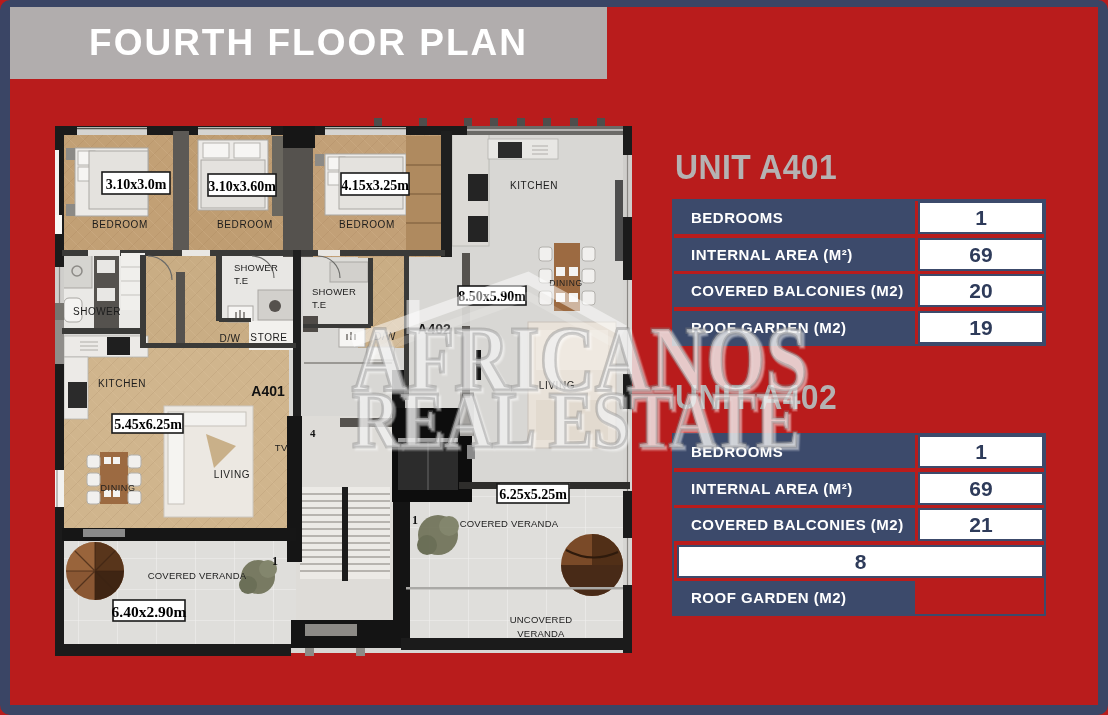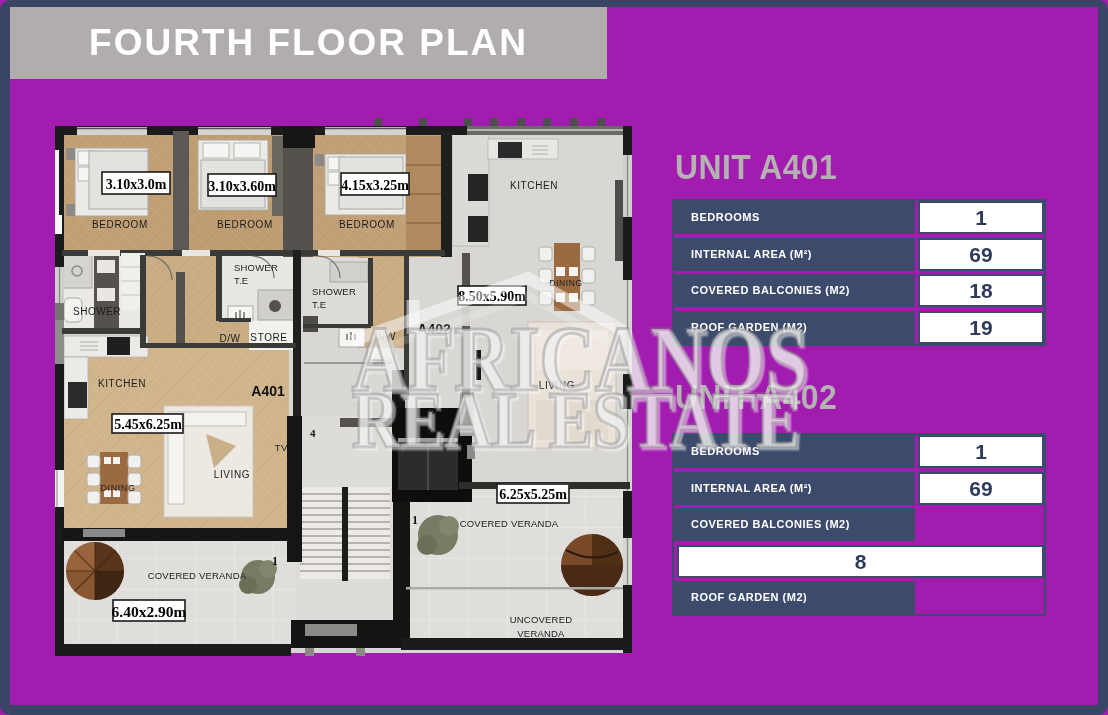--- a/index.html
+++ b/index.html
@@ -1,27 +1,27 @@
 <!DOCTYPE html>
 <html><head>
 <meta charset="utf-8">
 <style>
   html,body{margin:0;padding:0;background:#fff;}
-  #page{position:relative;width:1108px;height:715px;background:#a21caf;overflow:hidden;
+  #page{position:relative;width:1108px;height:715px;background:#b91c1c;overflow:hidden;
         font-family:"Liberation Sans", sans-serif;}
   #frame{position:absolute;left:0;top:0;width:1108px;height:715px;box-sizing:border-box;
          border:10px solid #3a4565;border-top-width:7px;border-radius:10px;pointer-events:none;z-index:50;}
   #hdr{position:absolute;left:10px;top:7px;width:597px;height:72px;background:#b1adad;
        color:#ffffff;font-weight:bold;font-size:37px;letter-spacing:2px;
        text-align:center;line-height:72px;}
   .unit-h{position:absolute;color:#b5b2b2;font-weight:bold;font-size:35px;letter-spacing:0.5px;transform:scaleX(0.91);transform-origin:left top;line-height:1;}
   .tbl{position:absolute;left:672px;width:374px;box-sizing:border-box;border:2px solid #3c4a6b;}
   .row{display:flex;height:33px;margin-bottom:3.5px;}
   .row:last-child{margin-bottom:0;}
-  .lab{width:241px;background:#3c4a6b;color:#ffffff;font-weight:bold;font-size:11px;
+  .lab{width:241px;background:#3c4a6b;color:#ffffff;font-weight:bold;font-size:15px;
        letter-spacing:0.5px;line-height:33px;padding-left:17px;box-sizing:border-box;white-space:nowrap;overflow:hidden;}
   .val{flex:1;margin-left:3px;background:#ffffff;box-sizing:border-box;border:2px solid #3c4a6b;
        color:#2e3b5a;font-weight:bold;font-size:21px;text-align:center;line-height:30px;}
 </style>
 </head>
 <body>
 <div id="page">
 
   <div id="hdr">FOURTH FLOOR PLAN</div>
 
@@ -482,21 +482,21 @@
         <div class="val">1</div>
       </div>
 
     <div class="row">
         <div class="lab">INTERNAL AREA (M²)</div>
         <div class="val">69</div>
       </div>
 
     <div class="row">
         <div class="lab">COVERED BALCONIES (M2)</div>
-        <div class="val">18</div>
+        <div class="val">20</div>
       </div>
 
     <div class="row">
         <div class="lab">ROOF GARDEN (M2)</div>
         <div class="val">19</div>
       </div>
   </div>
 
   <div class="unit-h" style="left:675px;top:379px;">UNIT A402</div>
 
@@ -507,20 +507,21 @@
         <div class="val">1</div>
       </div>
 
     <div class="row">
         <div class="lab">INTERNAL AREA (M²)</div>
         <div class="val">69</div>
       </div>
 
     <div class="row">
         <div class="lab">COVERED BALCONIES (M2)</div>
+        <div class="val">21</div>
       </div>
 
     <div class="row">
         <div class="val">8</div>
       </div>
 
     <div class="row">
         <div class="lab">ROOF GARDEN (M2)</div>
       </div>
   </div>

